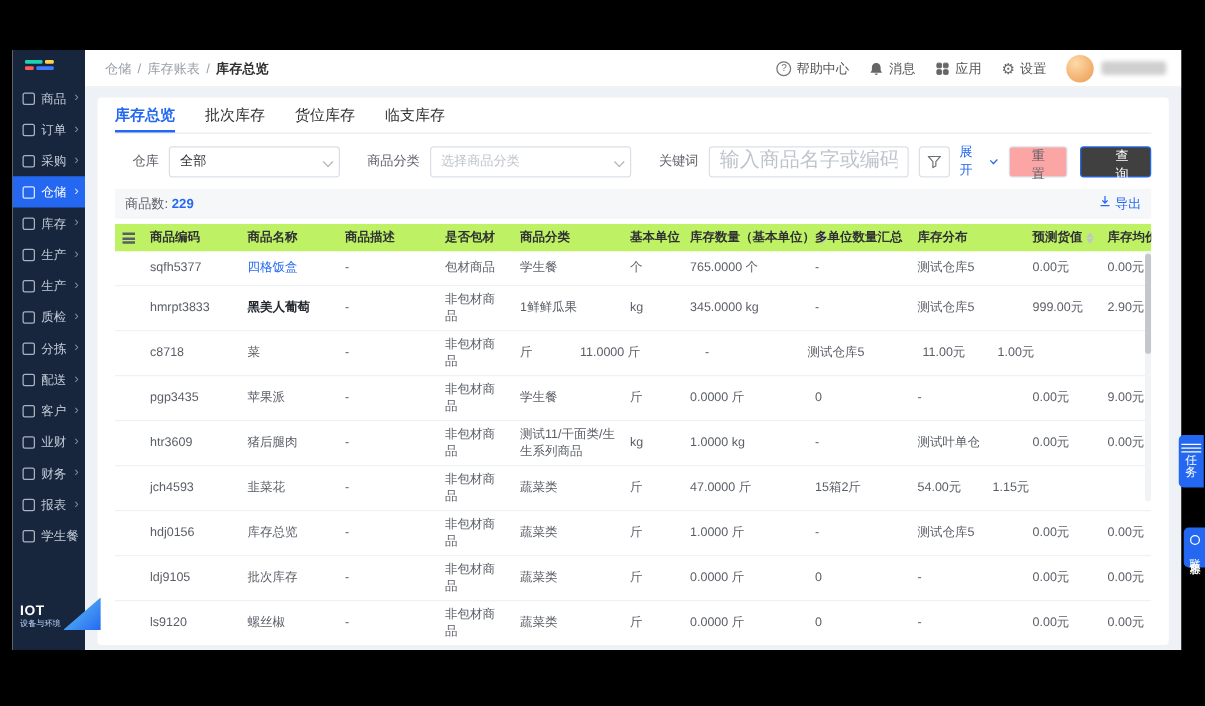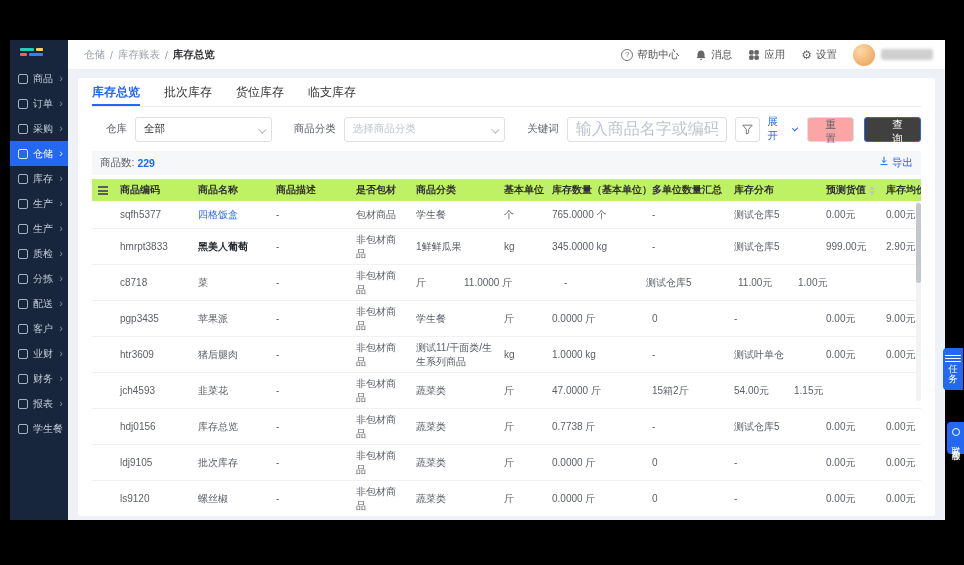--- a/index.html
+++ b/index.html
@@ -185,20 +185,27 @@
         <div class="sb-item">
           <span class="sb-ico"></span>
           <span class="sb-label">报表</span>
           <span class="sb-chev">›</span>
         </div>
         <div class="sb-item">
           <span class="sb-ico"></span>
           <span class="sb-label">学生餐</span>
         </div>
       </nav>
+    <div class="side-foot">
+      <div class="iot-txt">
+        <b>IOT</b>
+        <small>设备与环境</small>
+      </div>
+      <div class="iot-tri"></div>
+    </div>
   </aside>
 
   <header class="topbar">
     <div class="crumbs">
       <span>仓储</span>
       <span>/</span>
       <span>库存账表</span>
       <span>/</span>
       <span class="cur">库存总览</span>
     </div>
@@ -414,21 +421,21 @@
               <div class="td c11">1.15元</div>
             </div>
             <div class="tr">
               <div class="td c0"></div>
               <div class="td c1">hdj0156</div>
               <div class="td c2">库存总览</div>
               <div class="td c3">-</div>
               <div class="td c4">非包材商品</div>
               <div class="td c5">蔬菜类</div>
               <div class="td c6">斤</div>
-              <div class="td c7">0.7738 斤</div>
+              <div class="td c7">1.0000 斤</div>
               <div class="td c8">-</div>
               <div class="td c9"><span>测试仓库5</span></div>
               <div class="td c10">0.00元</div>
               <div class="td c11">0.00元</div>
             </div>
             <div class="tr">
               <div class="td c0"></div>
               <div class="td c1">ldj9105</div>
               <div class="td c2">批次库存</div>
               <div class="td c3">-</div>

